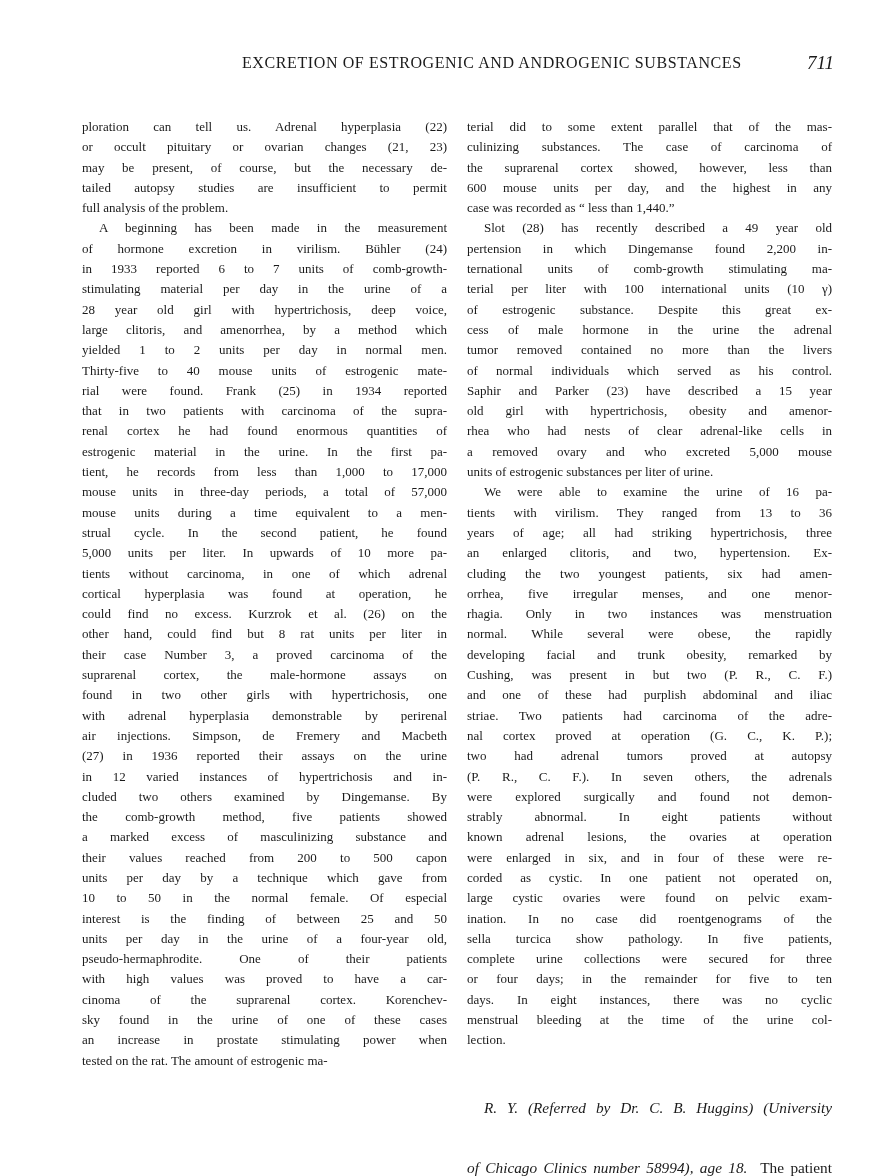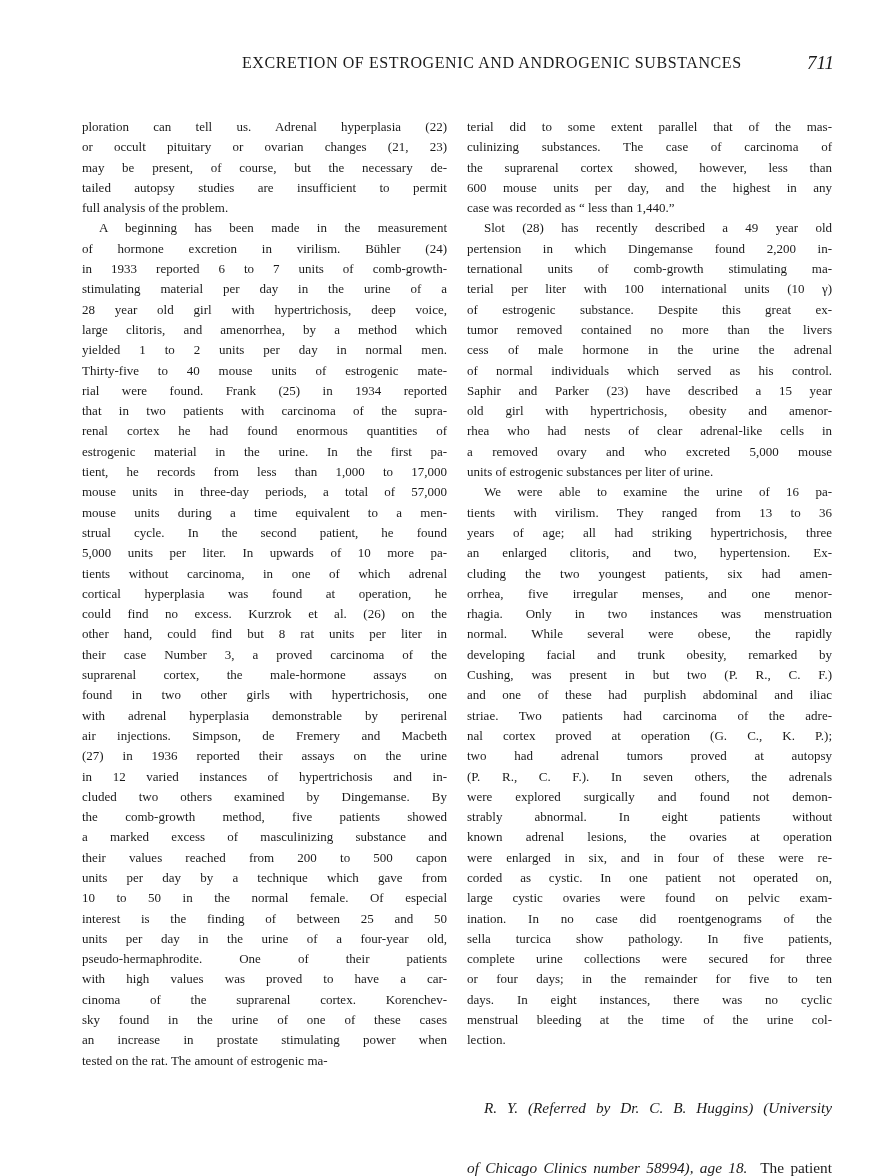--- a/index.html
+++ b/index.html
@@ -80,22 +80,22 @@
     <span class="line">terial did to some extent parallel that of the mas-</span>
     <span class="line">culinizing substances.  The case of carcinoma of</span>
     <span class="line">the suprarenal cortex showed, however, less than</span>
     <span class="line">600 mouse units per day, and the highest in any</span>
     <span class="line last">case was recorded as “ less than 1,440.”</span>
     <span class="line indent">Slot (28) has recently described a 49 year old</span>
     <span class="line">pertension in which Dingemanse found 2,200 in-</span>
     <span class="line">ternational units of comb-growth stimulating ma-</span>
     <span class="line">terial per liter with 100 international units (10 γ)</span>
     <span class="line">of estrogenic substance.  Despite this great ex-</span>
+    <span class="line">cess of male hormone in the urine the adrenal</span>
     <span class="line">tumor removed contained no more than the livers</span>
-    <span class="line">cess of male hormone in the urine the adrenal</span>
     <span class="line">of normal individuals which served as his control.</span>
     <span class="line">Saphir and Parker (23) have described a 15 year</span>
     <span class="line">old girl with hypertrichosis, obesity and amenor-</span>
     <span class="line">rhea who had nests of clear adrenal-like cells in</span>
     <span class="line">a removed ovary and who excreted 5,000 mouse</span>
     <span class="line last">units of estrogenic substances per liter of urine.</span>
     <span class="line indent">We were able to examine the urine of 16 pa-</span>
     <span class="line">tients with virilism.  They ranged from 13 to 36</span>
     <span class="line">years of age; all had striking hypertrichosis, three</span>
     <span class="line">an enlarged clitoris, and two, hypertension.  Ex-</span>

